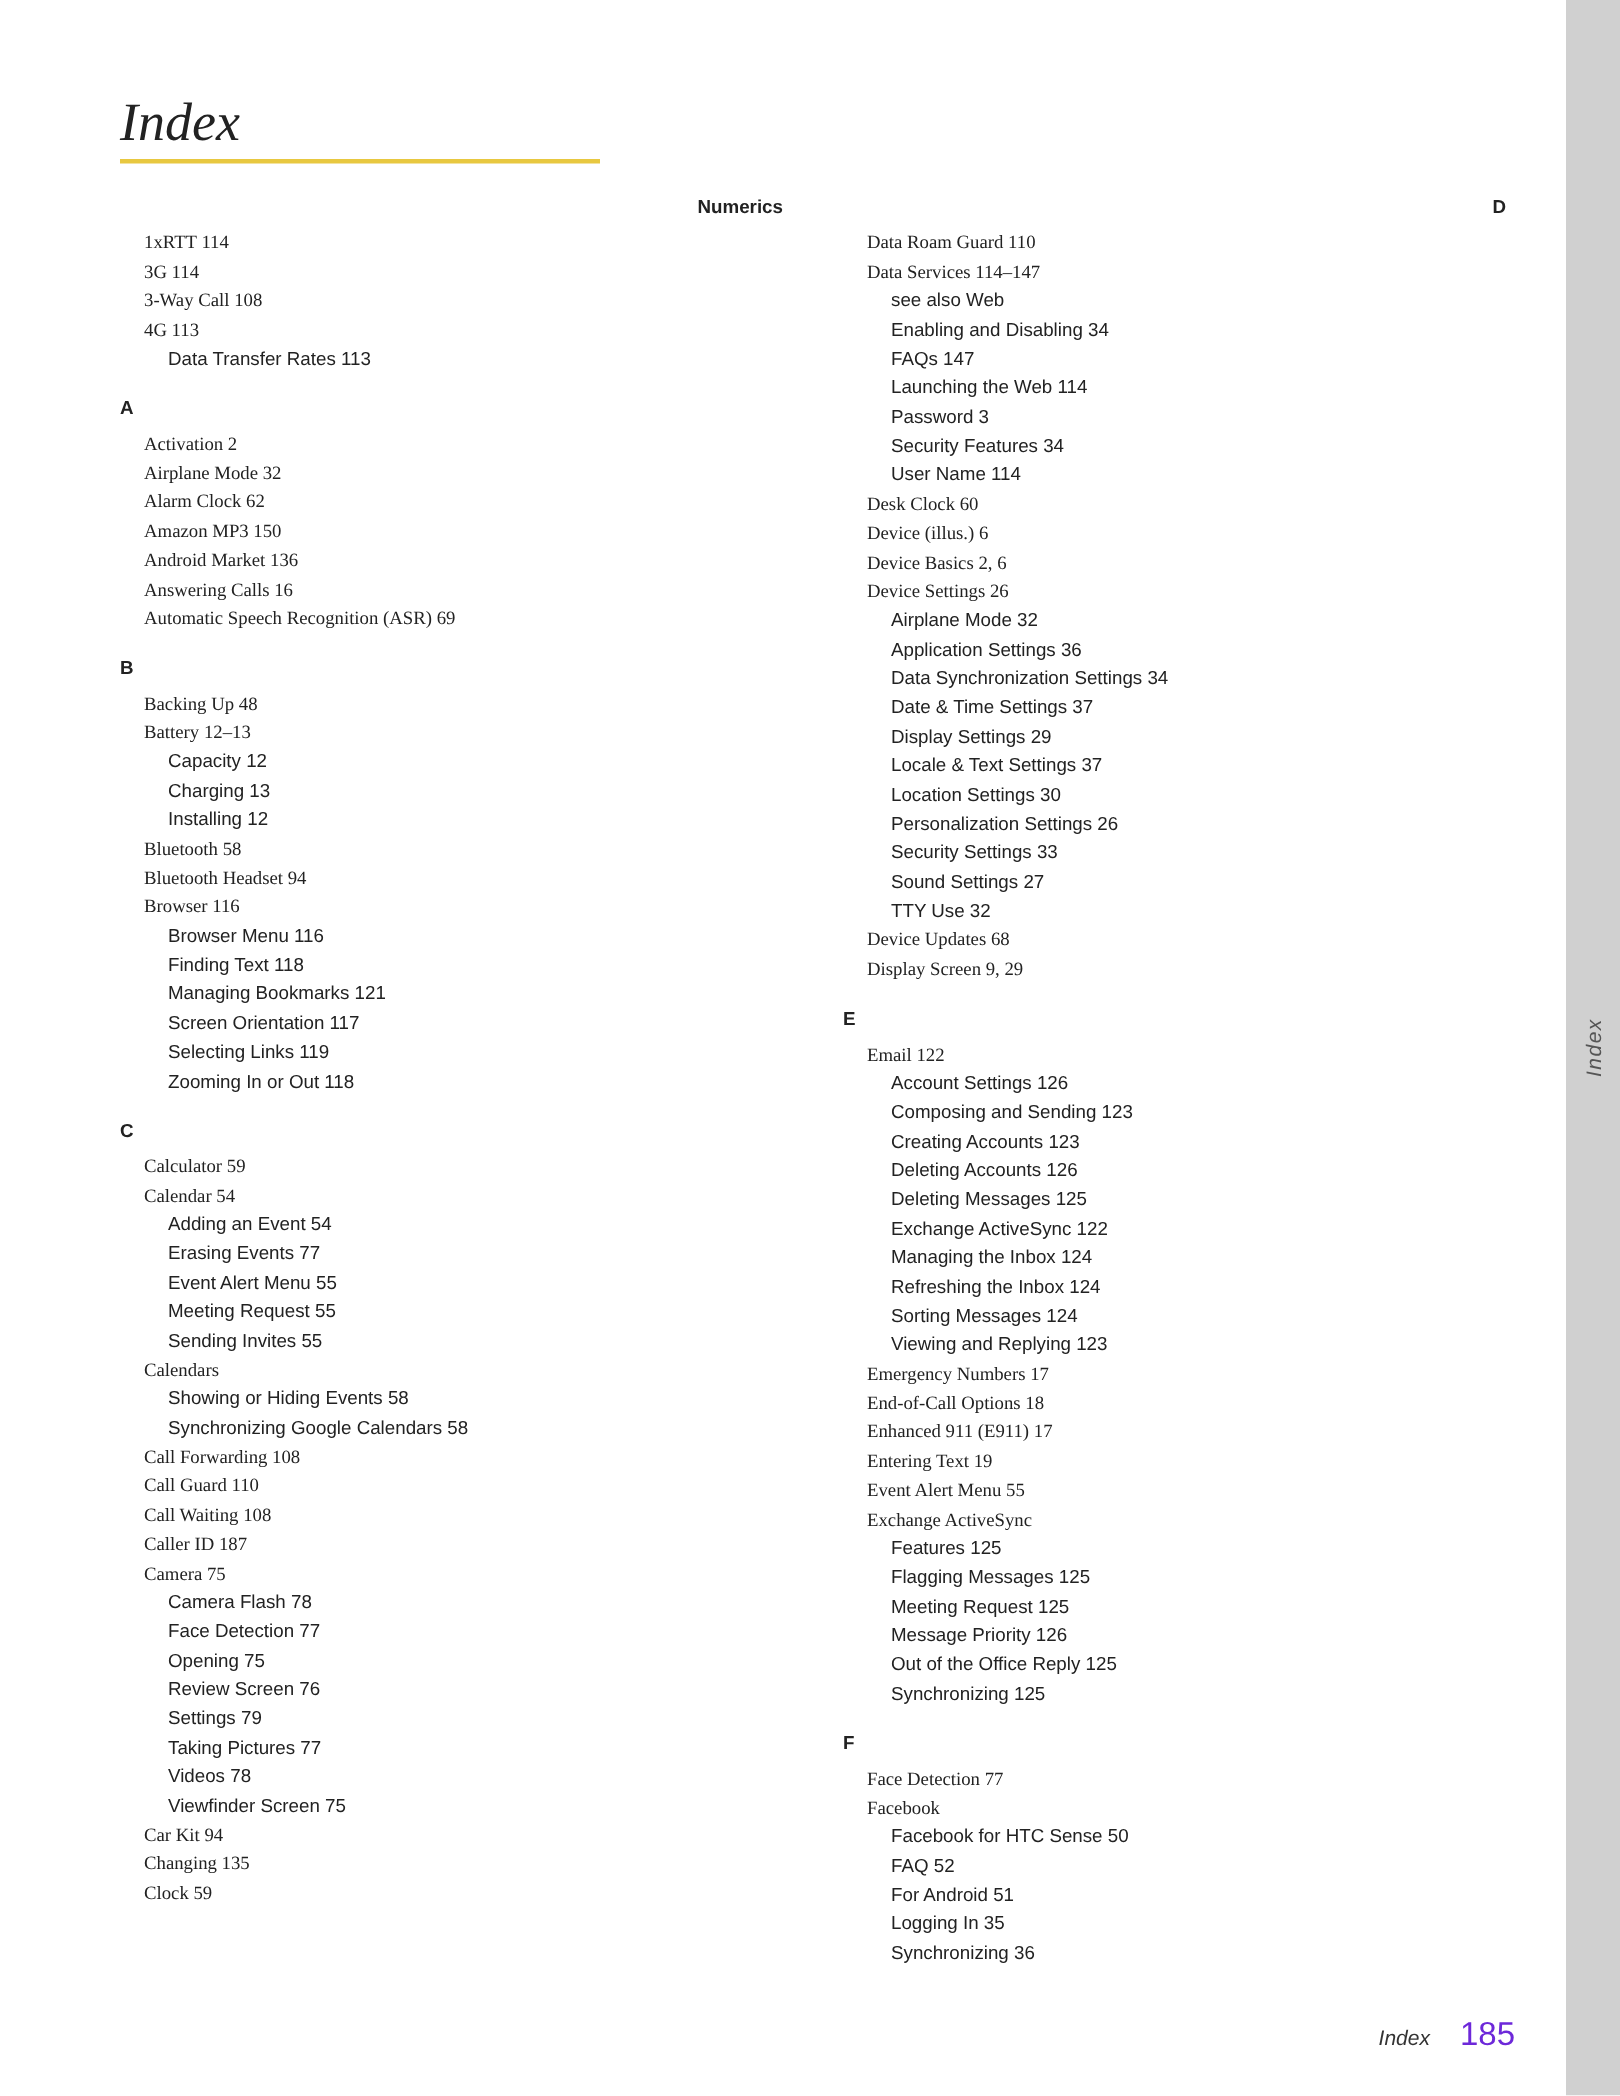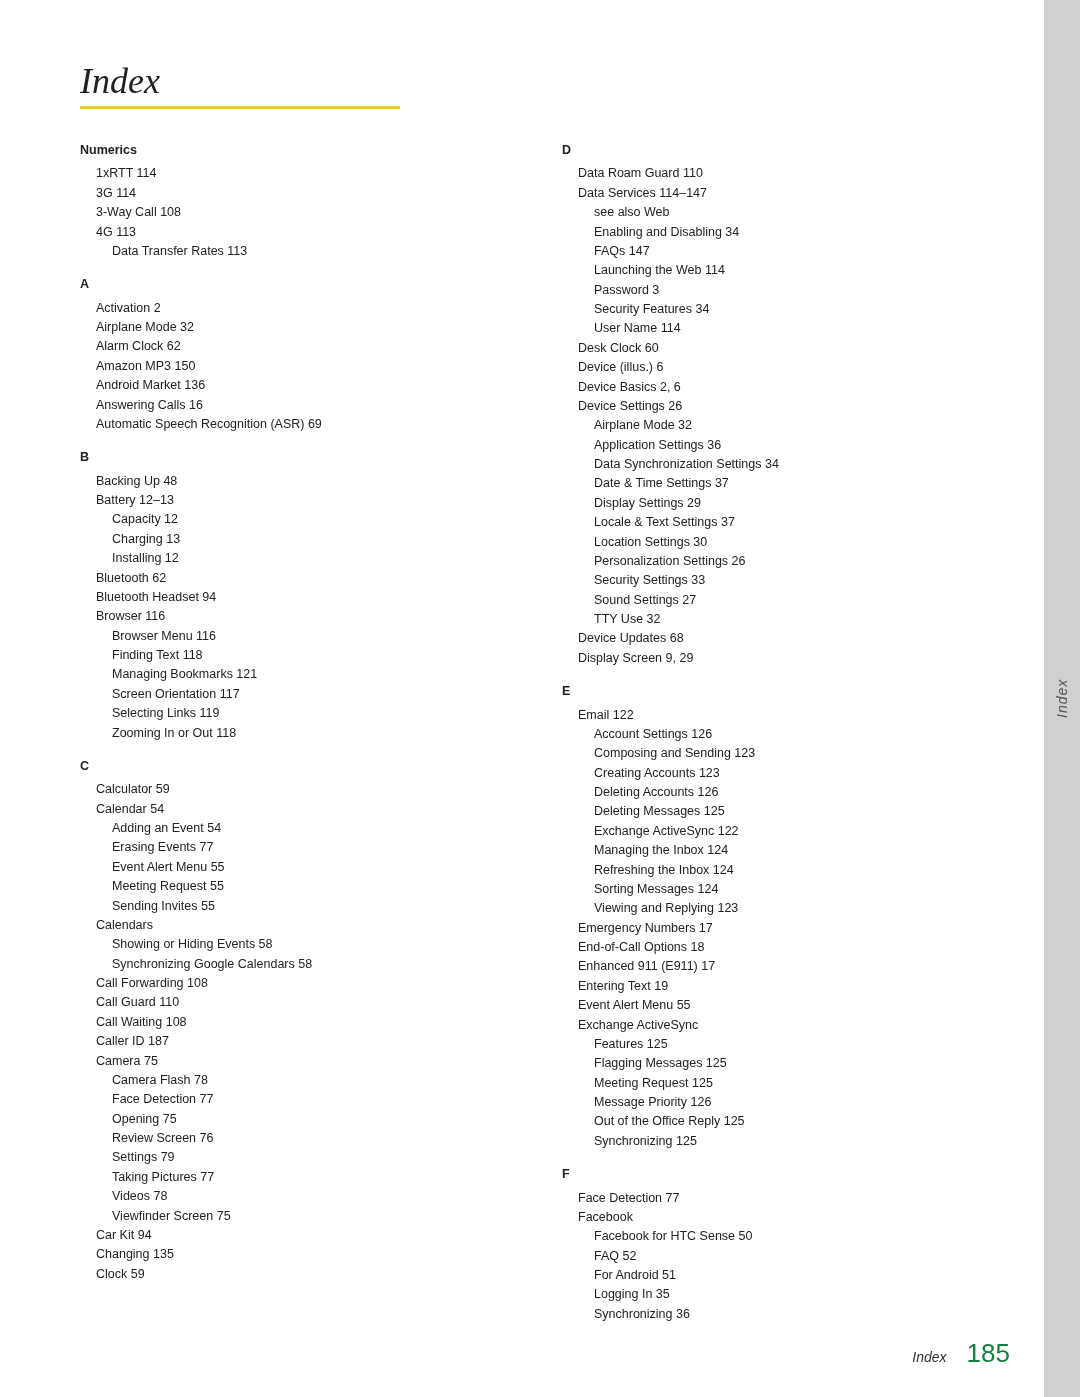--- a/index.html
+++ b/index.html
@@ -48,29 +48,31 @@
       flex-direction: column;
     }
     .section-letter {
       font-size: 13px;
       font-weight: bold;
       color: #333;
       margin-top: 14px;
       margin-bottom: 4px;
     }
     .section-letter:first-child {
-      margin-top: 12px;
+      margin-top: 0;
+      text-align: right;
     }
     .entry {
       font-size: 12.5px;
       color: #222;
       line-height: 1.55;
     }
     .entry.indent-1 {
       padding-left: 16px;
+      font-family: Liberation Serif, serif;
     }
     .entry.indent-2 {
       padding-left: 32px;
     }
     .side-tab {
       width: 36px;
       background: #d0d0d0;
       display: flex;
       align-items: center;
       justify-content: center;
@@ -89,22 +91,22 @@
       display: flex;
       align-items: baseline;
       gap: 20px;
     }
     .footer-label {
       font-style: italic;
       font-size: 14px;
       color: #333;
     }
     .footer-number {
-      font-size: 26px;
-      color: #15803d;
+      font-size: 22px;
+      color: #6d28d9;
     }
   </style>
 </head>
 <body>
 
 <div class="page-container">
   <div class="main-content">
     <div class="page-title">Index</div>
     <div class="title-underline"></div>
     <div class="two-columns">
@@ -122,21 +124,21 @@
           <div class="entry indent-1">Amazon MP3 150</div>
           <div class="entry indent-1">Android Market 136</div>
           <div class="entry indent-1">Answering Calls 16</div>
           <div class="entry indent-1">Automatic Speech Recognition (ASR) 69</div>
           <div class="entry section-letter">B</div>
           <div class="entry indent-1">Backing Up 48</div>
           <div class="entry indent-1">Battery 12–13</div>
           <div class="entry indent-2">Capacity 12</div>
           <div class="entry indent-2">Charging 13</div>
           <div class="entry indent-2">Installing 12</div>
-          <div class="entry indent-1">Bluetooth 62</div>
+          <div class="entry indent-1">Bluetooth 58</div>
           <div class="entry indent-1">Bluetooth Headset 94</div>
           <div class="entry indent-1">Browser 116</div>
           <div class="entry indent-2">Browser Menu 116</div>
           <div class="entry indent-2">Finding Text 118</div>
           <div class="entry indent-2">Managing Bookmarks 121</div>
           <div class="entry indent-2">Screen Orientation 117</div>
           <div class="entry indent-2">Selecting Links 119</div>
           <div class="entry indent-2">Zooming In or Out 118</div>
           <div class="entry section-letter">C</div>
           <div class="entry indent-1">Calculator 59</div>

